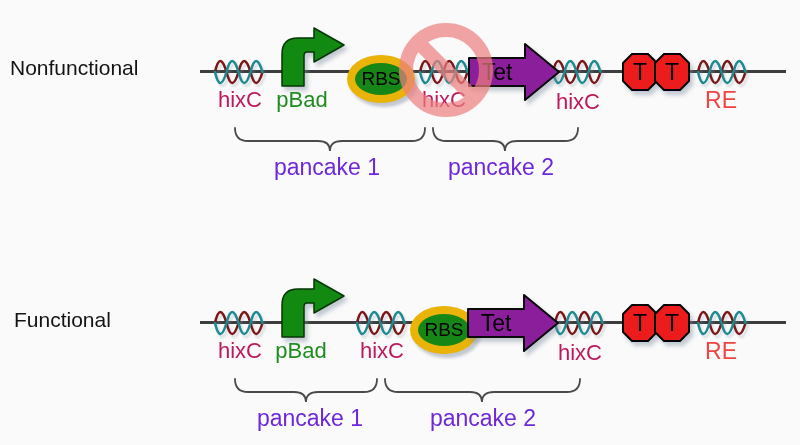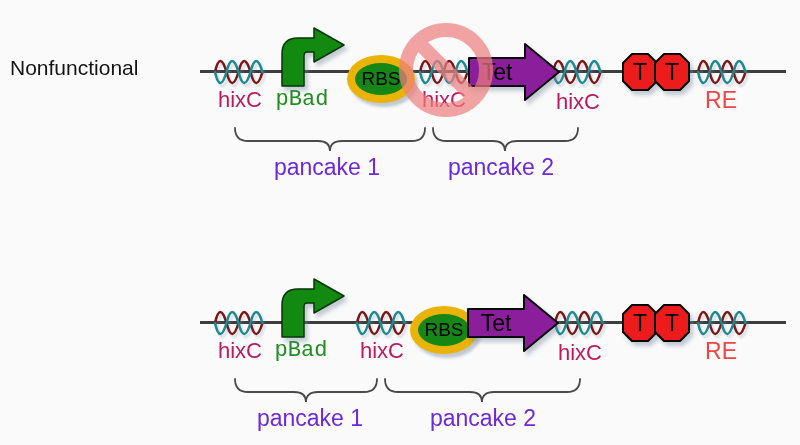--- a/index.html
+++ b/index.html
@@ -3,21 +3,21 @@
 <meta charset="utf-8">
 <style>
   html,body{margin:0;padding:0;background:#fafafa;}
   .stage{position:relative;width:800px;height:445px;background:#fafafa;
          font-family:"Liberation Sans",sans-serif;overflow:hidden;}
   .abs{position:absolute;}
   .rowtitle{font-size:21px;color:#141414;white-space:nowrap;}
   .dnaline{height:3px;background:#3d3d3d;}
   .lbl{font-size:22px;transform:translateX(-50%);white-space:nowrap;}
   .hixc{color:#be185d;}
-  .pbadlbl{color:#1e8c1e;font-family:Liberation Mono, monospace;}
+  .pbadlbl{color:#1e8c1e;}
   .relbl{color:#ef4444;font-size:23px;}
   .pancake{font-size:23px;color:#6d28d9;transform:translateX(-50%);white-space:nowrap;}
   .rbs{width:52px;height:32px;background:#168616;border:8px solid #eab308;border-radius:50%;
        display:flex;align-items:center;justify-content:center;font-size:19px;color:#000;
        box-shadow:3px 4px 3px rgba(125,140,160,.45);}
   .shadow{filter:drop-shadow(3px 4px 2px rgba(125,140,160,.45));}
   .wshadow{filter:drop-shadow(2px 3px 1px rgba(130,145,165,.30));}
   svg{display:block;overflow:visible;}
   svg text{font-family:"Liberation Sans",sans-serif;}
 </style>
@@ -82,20 +82,21 @@
 
   <svg class="abs" style="left:233px;top:126px;" width="194" height="28" viewBox="0 0 194 28">
     <path d="M2,2 Q2,15 15,15 L85,15 Q97,15 97,25 Q97,15 109,15 L179,15 Q192,15 192,2" fill="none" stroke="#4a4a4a" stroke-width="1.8" stroke-linecap="round"></path>
   </svg>
   <svg class="abs" style="left:431px;top:126px;" width="149" height="28" viewBox="0 0 149 28">
     <path d="M2,2 Q2,15 15,15 L62,15 Q74,15 74,25 Q74,15 86,15 L134,15 Q147,15 147,2" fill="none" stroke="#4a4a4a" stroke-width="1.8" stroke-linecap="round"></path>
   </svg>
   <div class="abs pancake" style="left:327px;top:154px;">pancake 1</div>
   <div class="abs pancake" style="left:501px;top:154px;">pancake 2</div>
 
+  <div class="abs rowtitle" style="left:14px;top:308px;">Functional</div>
 
   <div class="abs dnaline" style="left:200px;top:321px;width:586px;"></div>
 
   <svg class="abs wshadow" style="left:212px;top:308px;" width="56" height="30" viewBox="0 0 56 30">
     <path d="M3,15 Q8,-7 14.5,15 Q20,37 26.5,15 Q32,-7 38.5,15 Q44,37 50.5,15" fill="none" stroke="#7d1616" stroke-width="2.6" stroke-linecap="round"></path>
     <path d="M3,15 Q8,37 14.5,15 Q20,-7 26.5,15 Q32,37 38.5,15 Q44,-7 50.5,15" fill="none" stroke="#1b8b91" stroke-width="2.6" stroke-linecap="round"></path>
   </svg>
   <svg class="abs wshadow" style="left:354px;top:308px;" width="56" height="30" viewBox="0 0 56 30">
     <path d="M3,15 Q8,-7 14.5,15 Q20,37 26.5,15 Q32,-7 38.5,15 Q44,37 50.5,15" fill="none" stroke="#7d1616" stroke-width="2.6" stroke-linecap="round"></path>
     <path d="M3,15 Q8,37 14.5,15 Q20,-7 26.5,15 Q32,37 38.5,15 Q44,-7 50.5,15" fill="none" stroke="#1b8b91" stroke-width="2.6" stroke-linecap="round"></path>

